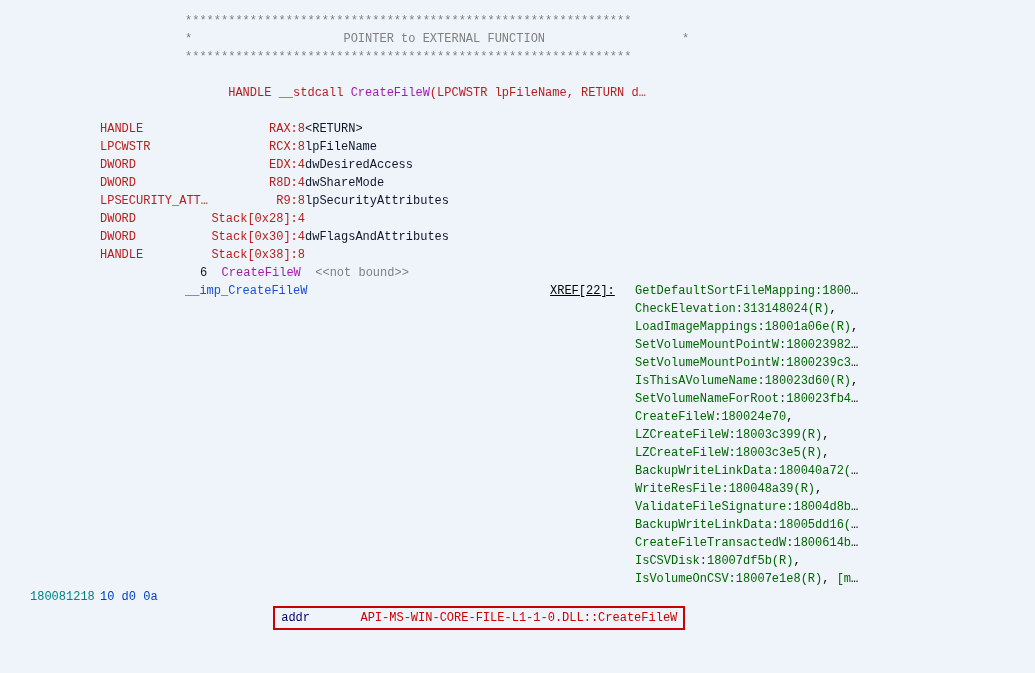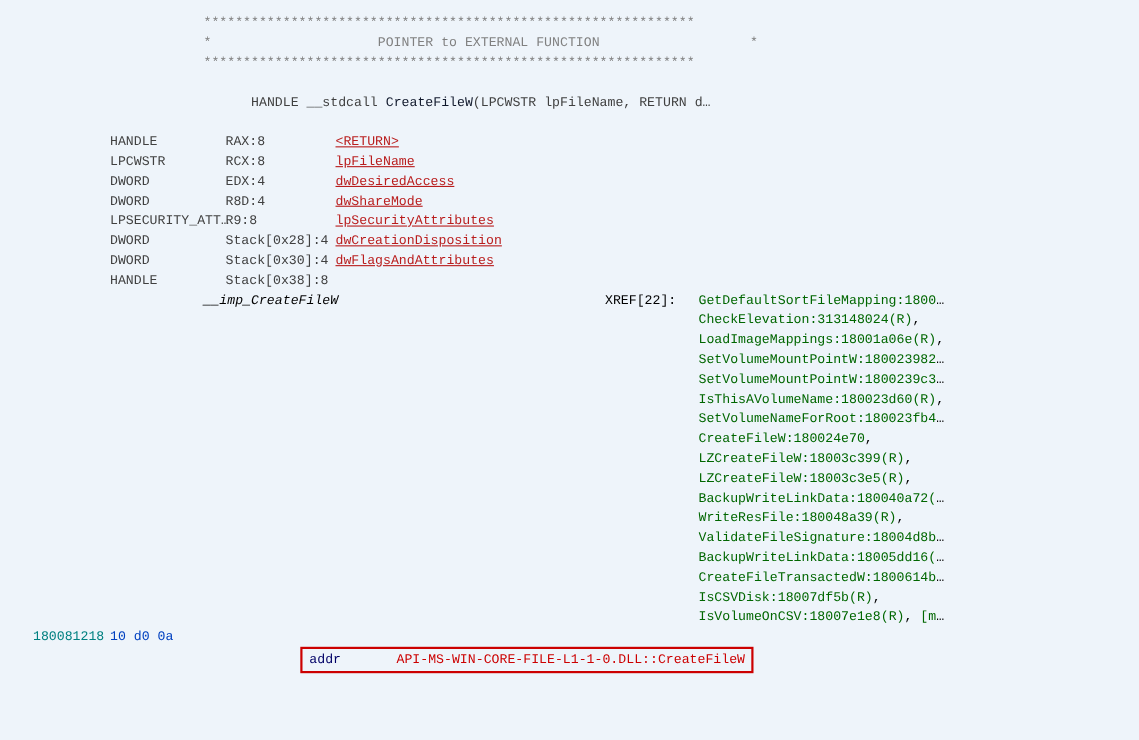--- a/index.html
+++ b/index.html
@@ -11,38 +11,38 @@
       line-height: 18px;
       color: #000;
     }
     .row {
       display: flex;
       white-space: pre;
     }
     .col-addr { width: 70px; flex-shrink: 0; }
     .col-bytes { width: 100px; flex-shrink: 0; color: #0040c0; }
     .col-type { width: 105px; flex-shrink: 0; }
-    .col-storage { width: 100px; flex-shrink: 0; }
+    .col-storage { width: 100px; flex-shrink: 0; text-align: right; }
     .col-name { flex: 1; }
     .col-main { flex: 1; padding-left: 155px; }
     .grey { color: #808080; }
-    .blue { color: #0f172a; }
-    .dteal { color: #404040; }
+    .blue { color: #a21caf; }
+    .dteal { color: #b91c1c; }
     .teal { color: #008080; }
-    .lblue { color: #b91c1c; text-decoration: underline; }
+    .lblue { color: #0f172a; }
     .link { color: #006600; }
-    .name { color: #000000; font-style: italic; }
+    .name { color: #1d4ed8; }
     .red { color: #cc0000; }
     .navy { color: #000066; }
     .xref-row {
       display: flex;
       padding-left: 155px;
     }
     .xref-label-col { width: 365px; flex-shrink: 0; }
-    .xref-tag-col { width: 85px; flex-shrink: 0; }
+    .xref-tag-col { width: 85px; flex-shrink: 0; text-decoration: underline; }
     .xref-list {
       flex: 1;
       display: flex;
       flex-direction: column;
     }
     .xref-item {
       white-space: nowrap;
       overflow: hidden;
       text-overflow: ellipsis;
       max-width: 226px;
@@ -75,27 +75,28 @@
       <span class="dteal">HANDLE __stdcall </span><span class="blue">CreateFileW</span><span class="dteal">(LPCWSTR lpFileName, RETURN d…</span>
     </span>
   </div>
 
   <div id="params-block">
       <div class="row"><span class="col-addr"></span><span class="col-type dteal">HANDLE</span><span class="col-storage dteal">RAX:8</span><span class="col-name lblue">&lt;RETURN&gt;</span></div>
       <div class="row"><span class="col-addr"></span><span class="col-type dteal">LPCWSTR</span><span class="col-storage dteal">RCX:8</span><span class="col-name lblue">lpFileName</span></div>
       <div class="row"><span class="col-addr"></span><span class="col-type dteal">DWORD</span><span class="col-storage dteal">EDX:4</span><span class="col-name lblue">dwDesiredAccess</span></div>
       <div class="row"><span class="col-addr"></span><span class="col-type dteal">DWORD</span><span class="col-storage dteal">R8D:4</span><span class="col-name lblue">dwShareMode</span></div>
       <div class="row"><span class="col-addr"></span><span class="col-type dteal">LPSECURITY_ATT…</span><span class="col-storage dteal">R9:8</span><span class="col-name lblue">lpSecurityAttributes</span></div>
-      <div class="row"><span class="col-addr"></span><span class="col-type dteal">DWORD</span><span class="col-storage dteal">Stack[0x28]:4</span><span class="col-name lblue">dwCreationDisposition</span></div>
+      <div class="row"><span class="col-addr"></span><span class="col-type dteal">DWORD</span><span class="col-storage dteal">Stack[0x28]:4</span></div>
       <div class="row"><span class="col-addr"></span><span class="col-type dteal">DWORD</span><span class="col-storage dteal">Stack[0x30]:4</span><span class="col-name lblue">dwFlagsAndAttributes</span></div>
       <div class="row"><span class="col-addr"></span><span class="col-type dteal">HANDLE</span><span class="col-storage dteal">Stack[0x38]:8</span></div>
     </div>
 
   <div class="row">
     <span class="col-addr"></span><span class="col-bytes"></span>
+    <span><span class="lblue">6</span>  <span class="blue">CreateFileW</span>  <span class="grey">&lt;&lt;not bound&gt;&gt;</span></span>
   </div>
 
   <div class="xref-row">
     <span class="xref-label-col"><span class="name">__imp_CreateFileW</span></span>
     <span class="xref-tag-col"><span>XREF[22]:</span></span>
     <div class="xref-list" id="xref-list">
         <div class="xref-item"><span class="link">GetDefaultSortFileMapping:</span><span class="link">18000b…</span></div>
         <div class="xref-item"><span class="link">CheckElevation:</span><span class="link">313148024</span><span class="link">(R)</span><span>, </span></div>
         <div class="xref-item"><span class="link">LoadImageMappings:</span><span class="link">18001a06e</span><span class="link">(R)</span><span>, </span></div>
         <div class="xref-item"><span class="link">SetVolumeMountPointW:</span><span class="link">180023982</span><span class="link">(R)</span></div>

